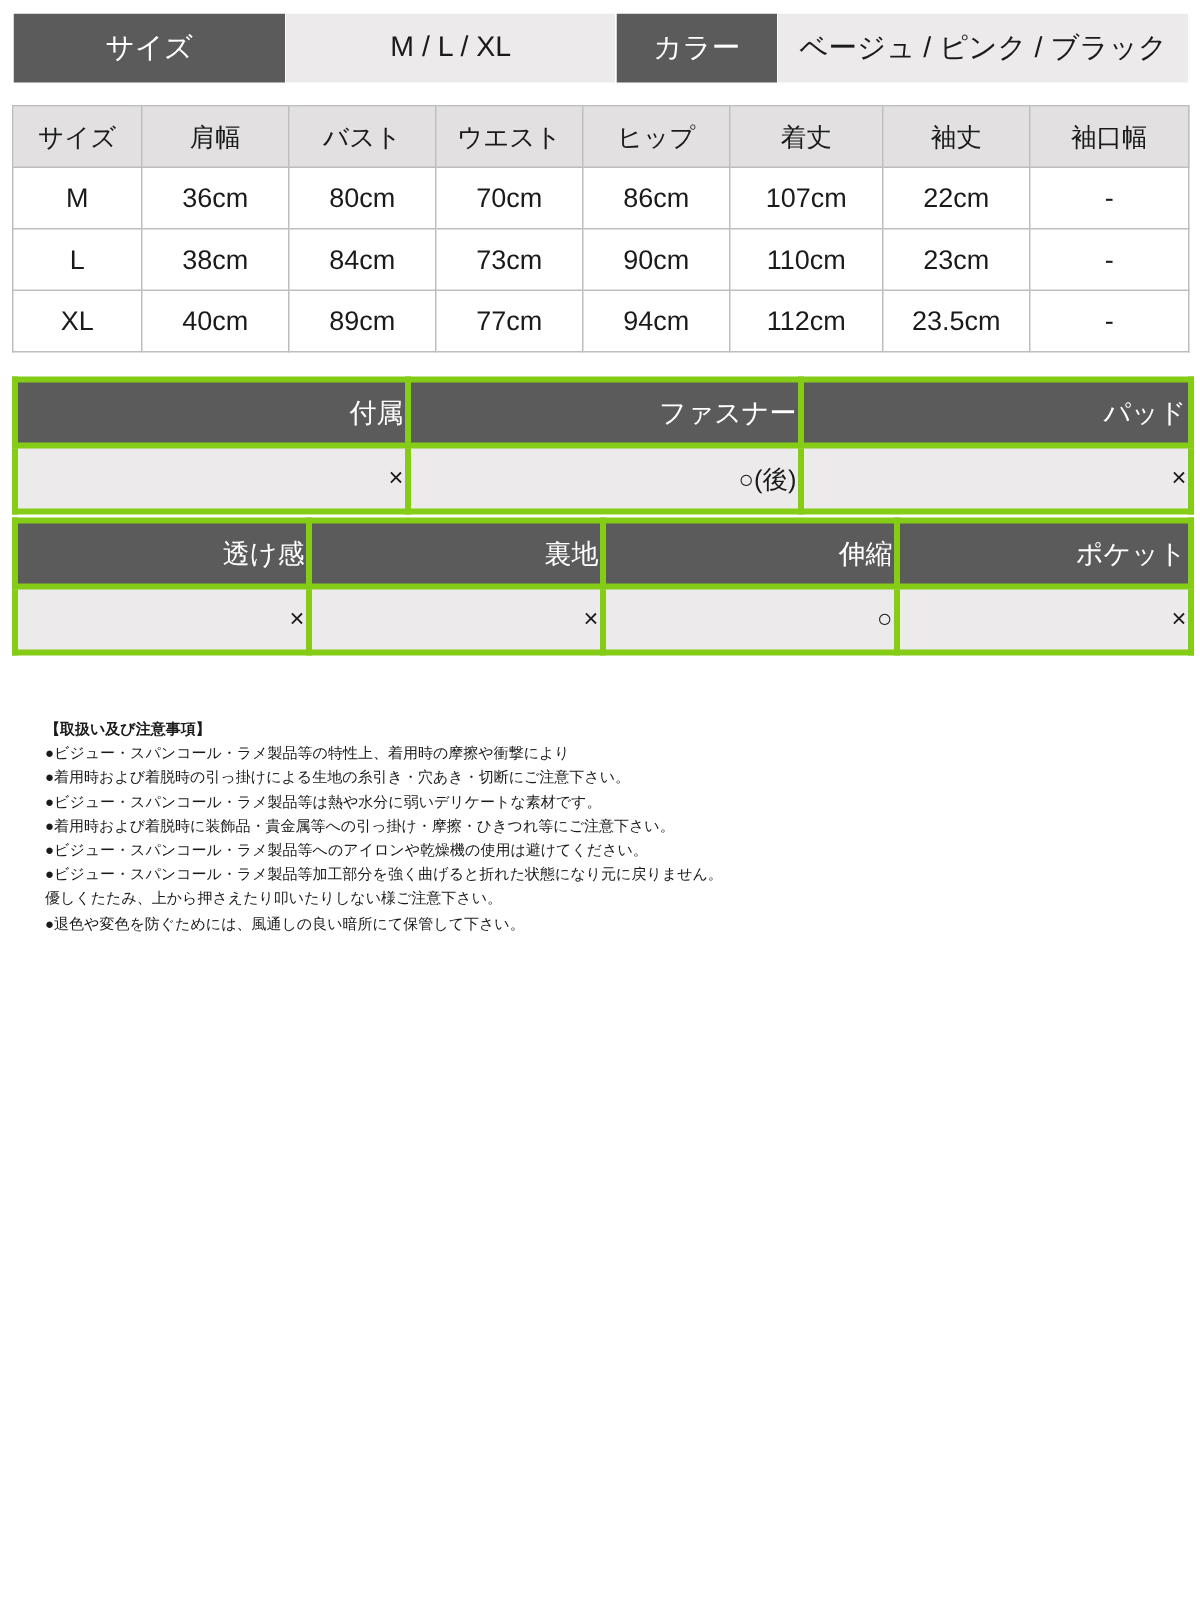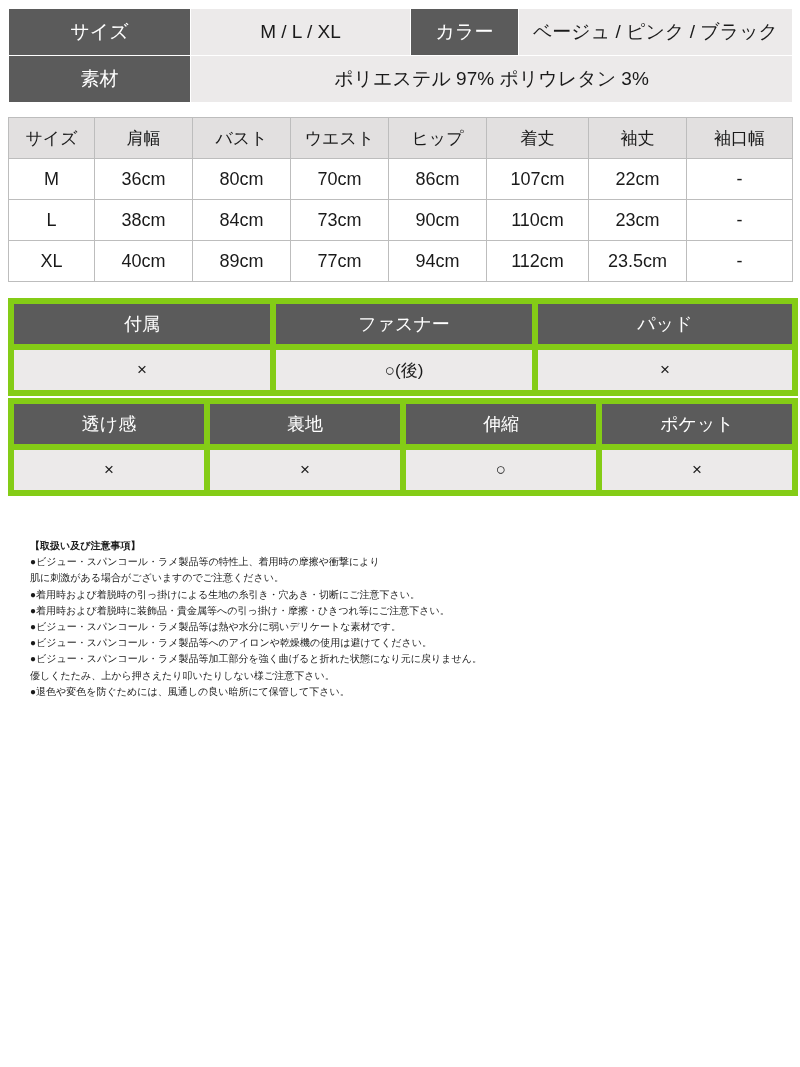--- a/index.html
+++ b/index.html
@@ -68,23 +68,23 @@
   .meas-table tbody td {
     background: #ffffff;
   }
 
   
   .attr-table {
     margin-top: 16px;
     border-collapse: collapse;
   }
   .attr-table td {
-    border: 6px solid #84cc16;
+    border: 4px solid #84cc16;
     height: 38px;
-    text-align: center;
+    text-align: right;
     vertical-align: middle;
     font-size: 18px;
   }
   .attr-table .hd {
     background: #5b5b5b;
     color: #ffffff;
   }
   .attr-table .val {
     background: #eceaea;
     color: #1a1a1a;
@@ -120,24 +120,20 @@
         <col style="width:220px">
         <col style="width:108px">
         <col style="width:274px">
     </colgroup>
     <tbody>
       <tr>
         <td class="hd">サイズ</td>
         <td class="val">M / L / XL</td>
         <td class="hd">カラー</td>
         <td class="val">ベージュ / ピンク / ブラック</td>
-      </tr>
-      <tr>
-        <td class="hd">素材</td>
-        <td class="val" colspan="3">ポリエステル 97%  ポリウレタン 3%</td>
       </tr>
     </tbody>
   </table>
 
   <table class="meas-table">
     <colgroup>
       <col style="width:86px">
         <col style="width:98px">
         <col style="width:98px">
         <col style="width:98px">
@@ -231,23 +227,22 @@
         <td class="val">×</td>
         <td class="val">○</td>
         <td class="val">×</td>
       </tr>
     </tbody>
   </table>
 
   <div class="notes">
     <div class="line title">【取扱い及び注意事項】</div>
     <div class="line">●ビジュー・スパンコール・ラメ製品等の特性上、着用時の摩擦や衝撃により</div>
-    <div class="line">肌に刺激がある場合がございますのでご注意ください。</div>
     <div class="line">●着用時および着脱時の引っ掛けによる生地の糸引き・穴あき・切断にご注意下さい。</div>
+    <div class="line">●ビジュー・スパンコール・ラメ製品等は熱や水分に弱いデリケートな素材です。</div>
     <div class="line">●着用時および着脱時に装飾品・貴金属等への引っ掛け・摩擦・ひきつれ等にご注意下さい。</div>
-    <div class="line">●ビジュー・スパンコール・ラメ製品等は熱や水分に弱いデリケートな素材です。</div>
     <div class="line">●ビジュー・スパンコール・ラメ製品等へのアイロンや乾燥機の使用は避けてください。</div>
     <div class="line">●ビジュー・スパンコール・ラメ製品等加工部分を強く曲げると折れた状態になり元に戻りません。</div>
     <div class="line">優しくたたみ、上から押さえたり叩いたりしない様ご注意下さい。</div>
     <div class="line">●退色や変色を防ぐためには、風通しの良い暗所にて保管して下さい。</div>
   </div>
 
 </div>
 
 </body></html>

